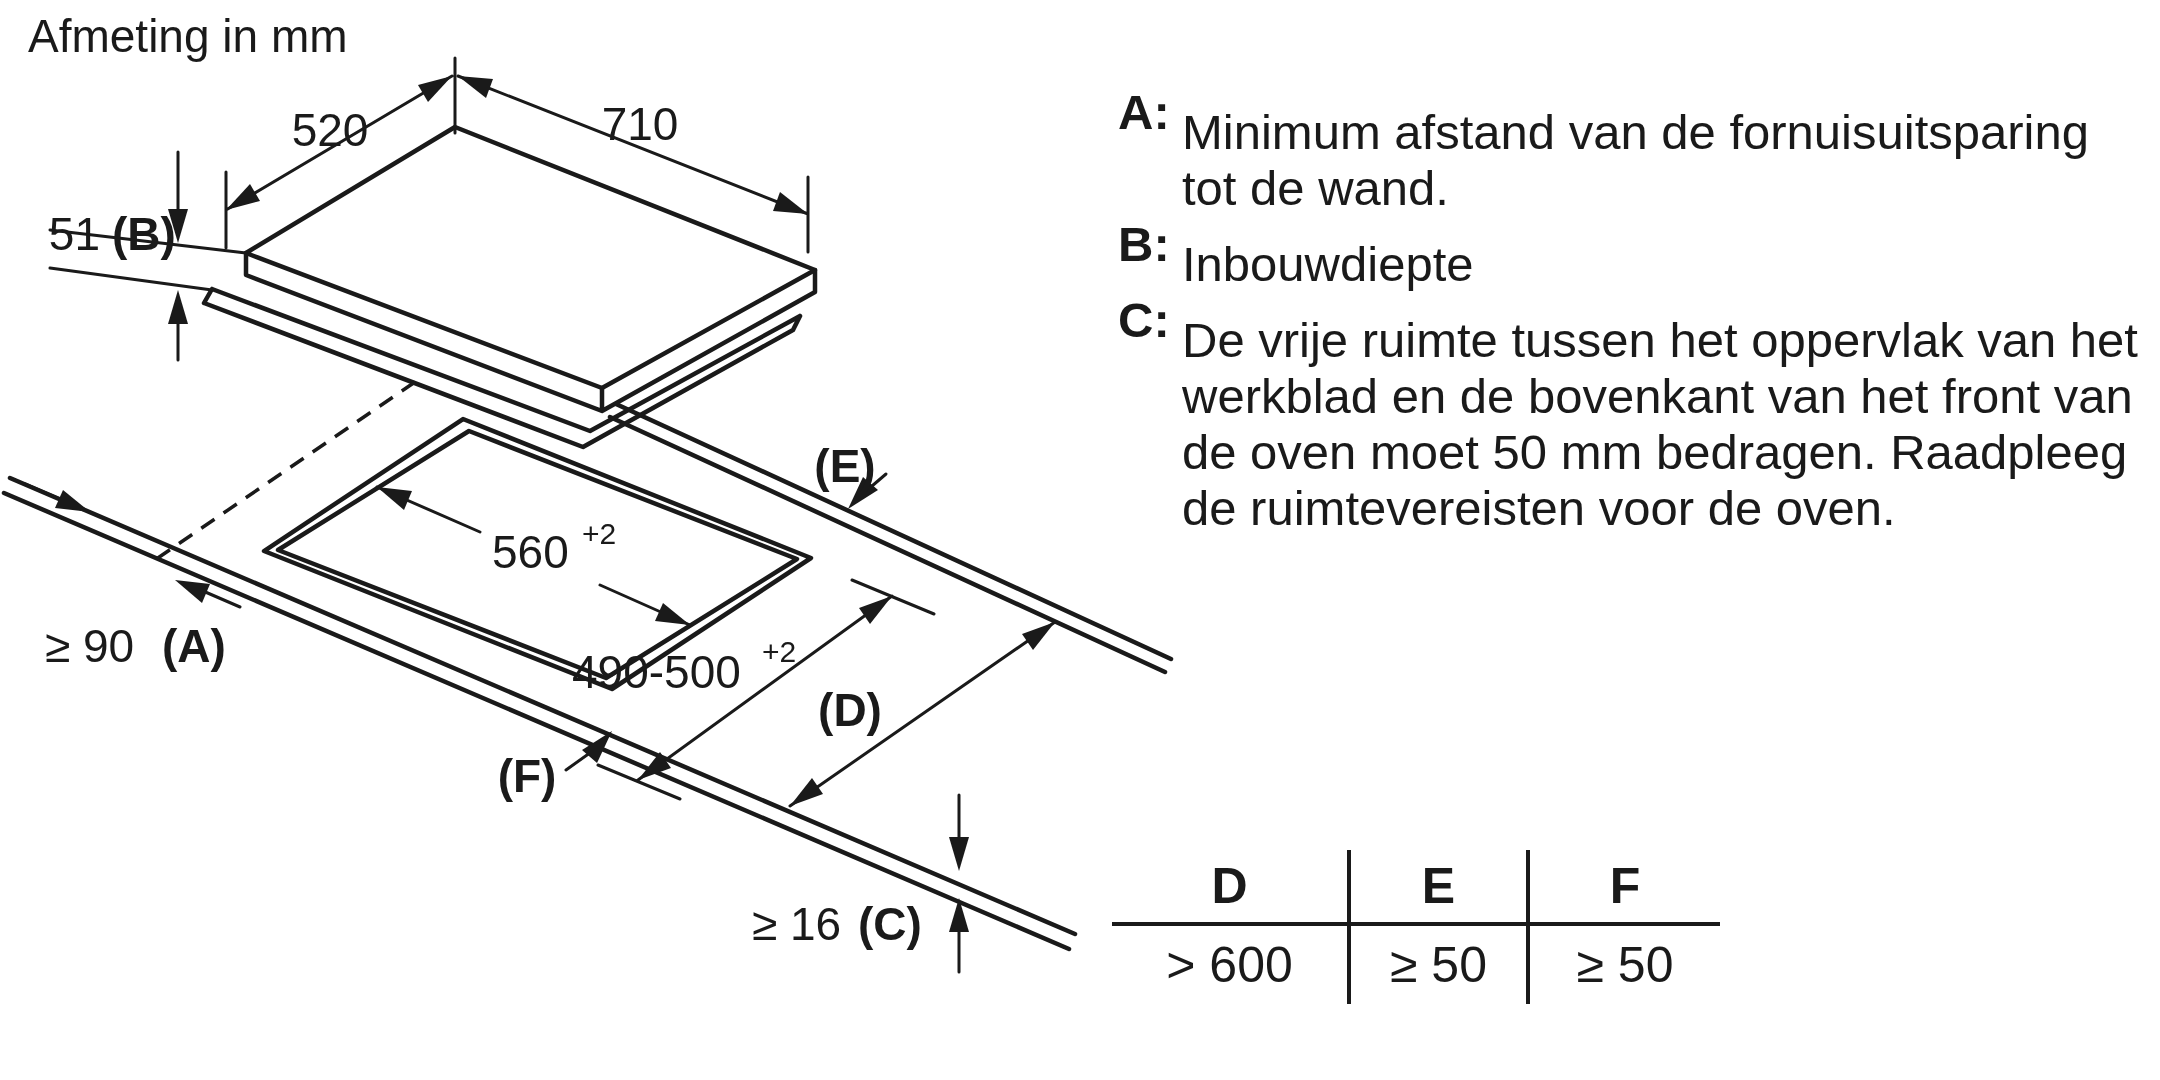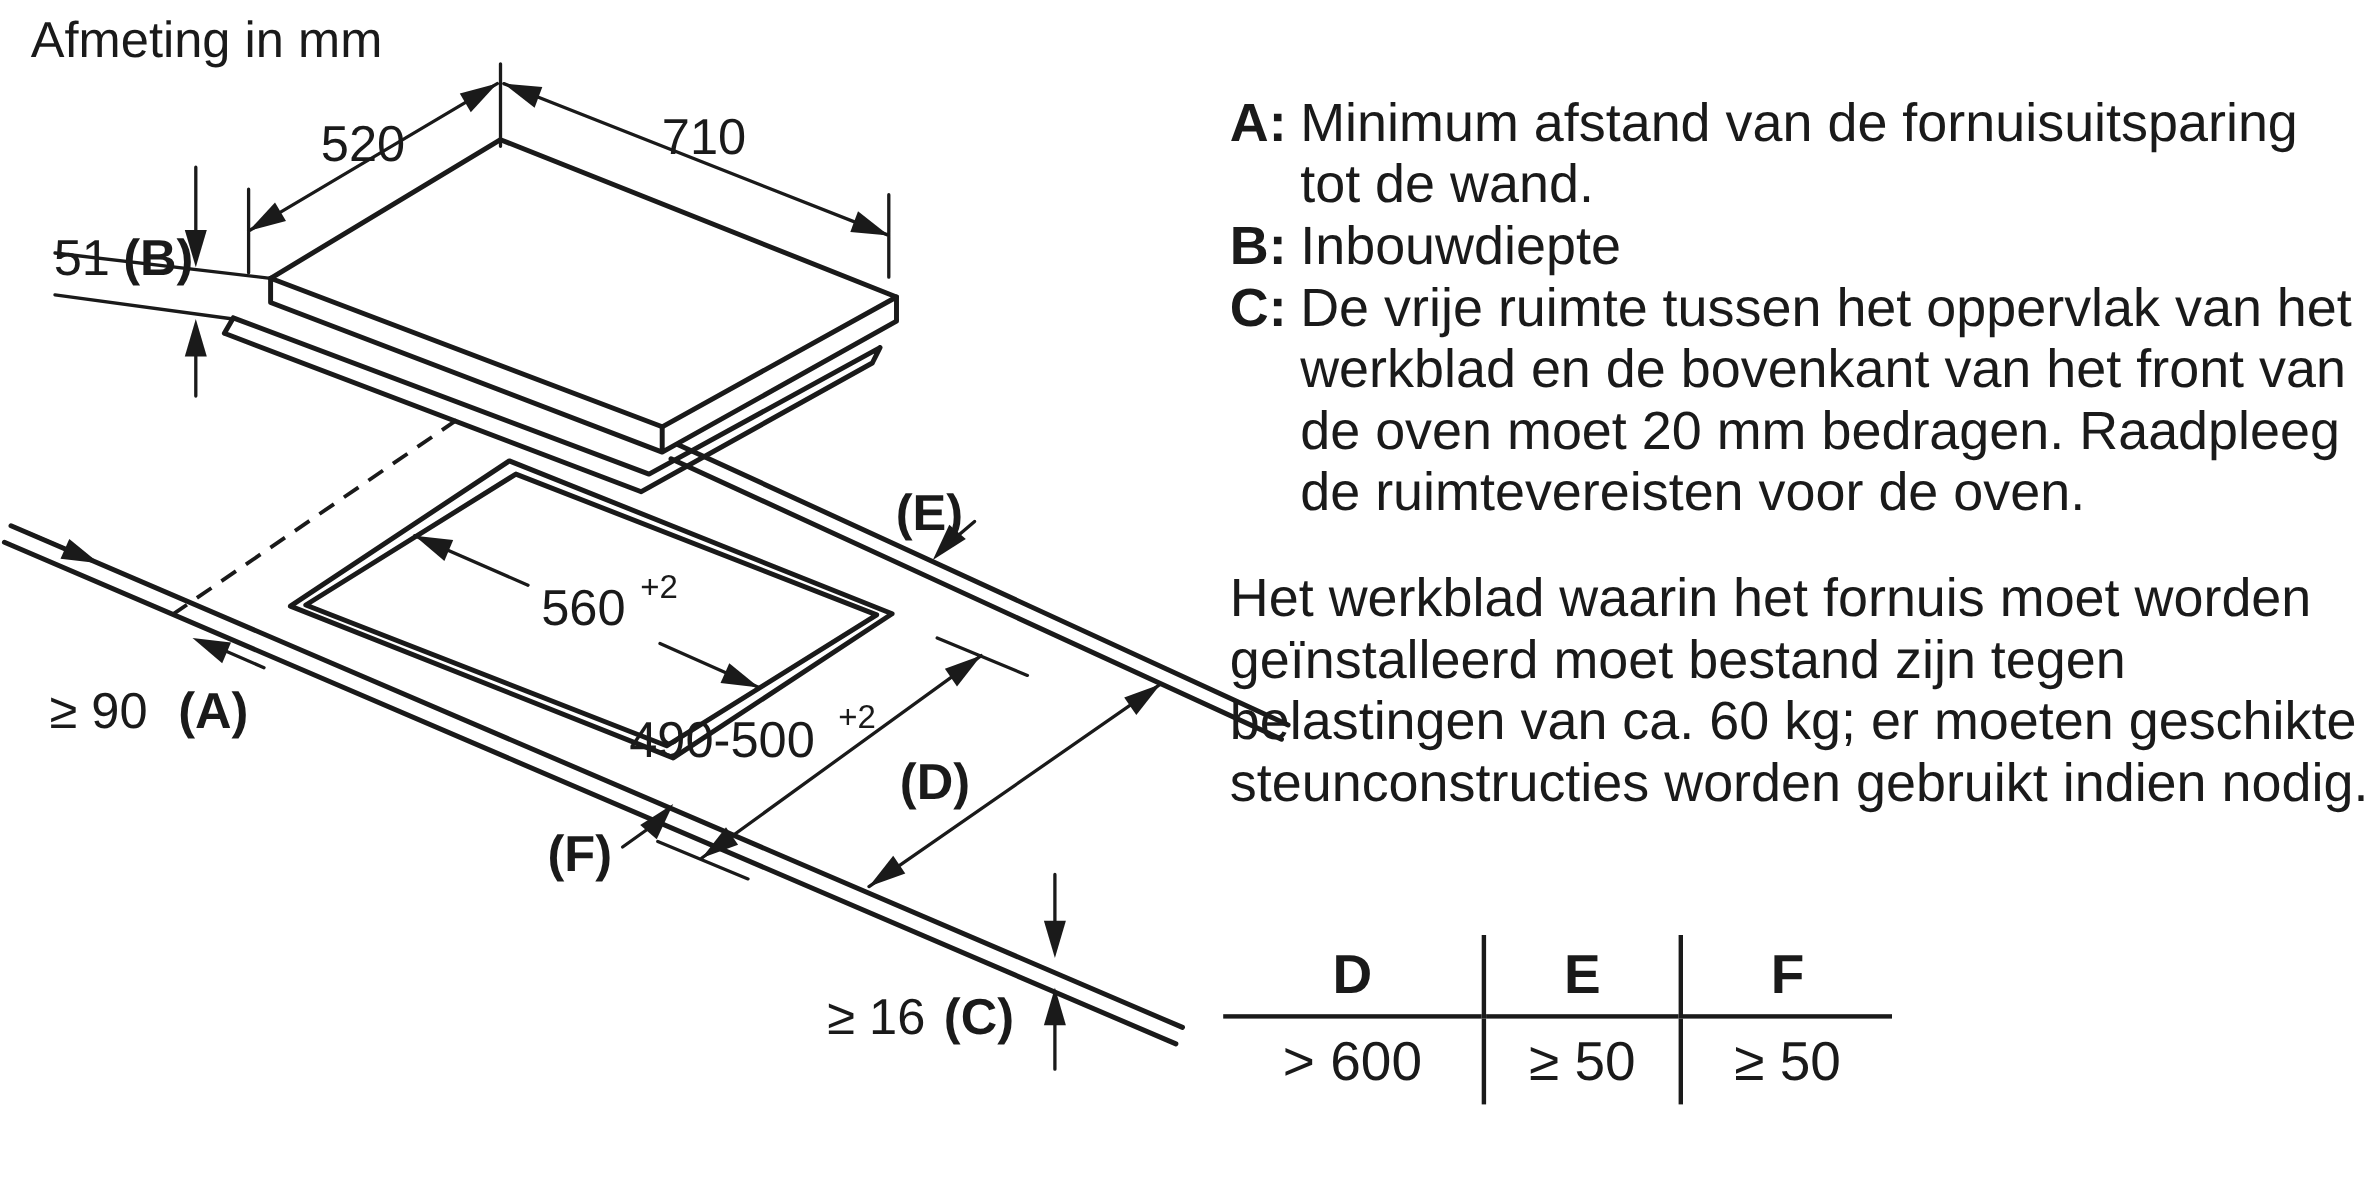--- a/index.html
+++ b/index.html
@@ -10,21 +10,21 @@
   svg text.sup{font-size:30px;}
   svg text.bold{font-weight:bold;}
   .obj{stroke:#1a1a1a;stroke-width:4.5;fill:none;stroke-linejoin:round;stroke-linecap:round;}
   .thin{stroke:#1a1a1a;stroke-width:3;fill:none;stroke-linecap:round;}
   .dash{stroke:#1a1a1a;stroke-width:3.5;fill:none;stroke-dasharray:16 11;}
   .ah{fill:#1a1a1a;stroke:none;}
   .whiteface{fill:#ffffff;}
   .rightcol{position:absolute;font-size:49px;line-height:56px;color:#1a1a1a;}
   .def{display:flex;}
   .def .lbl{width:64px;font-weight:bold;flex:0 0 64px;}
-  .def .txt{flex:1;}
+  .def .txt{flex:1;margin-top:20px;}
   #defs{left:1118px;top:84px;width:1032px;}
   #para{left:1118px;top:516px;width:1040px;}
   #dtable{position:absolute;left:1112px;top:850px;border-collapse:collapse;font-size:50px;color:#1a1a1a;}
   #dtable th,#dtable td{padding:0;text-align:center;font-weight:normal;}
   #dtable th{font-weight:bold;height:72px;}
   #dtable td{height:78px;}
   #dtable .c1{width:235px;}
   #dtable .c2{width:175px;border-left:4px solid #1a1a1a;}
   #dtable .c3{width:190px;border-left:4px solid #1a1a1a;}
   #dtable thead tr{border-bottom:4px solid #1a1a1a;}
@@ -140,25 +140,24 @@
     <div class="def">
       <span class="lbl">A:</span>
       <span class="txt">Minimum afstand van de fornuisuitsparing tot de wand.</span>
     </div>
     <div class="def">
       <span class="lbl">B:</span>
       <span class="txt">Inbouwdiepte</span>
     </div>
     <div class="def">
       <span class="lbl">C:</span>
-      <span class="txt">De vrije ruimte tussen het oppervlak van het werkblad en de bovenkant van het front van de oven moet 20 mm bedragen. Raadpleeg de ruimtevereisten voor de oven.</span>
+      <span class="txt">De vrije ruimte tussen het oppervlak van het werkblad en de bovenkant van het front van de oven moet 50 mm bedragen. Raadpleeg de ruimtevereisten voor de oven.</span>
     </div>
   </div>
 
-  <div class="rightcol" id="para">Het werkblad waarin het fornuis moet worden geïnstalleerd moet bestand zijn tegen belastingen van ca. 60 kg; er moeten geschikte steunconstructies worden gebruikt indien nodig.</div>
 
   <table id="dtable">
     <thead>
       <tr>
         <th class="c1">D</th>
         <th class="c2">E</th>
         <th class="c3">F</th>
       </tr>
     </thead>
     <tbody>

